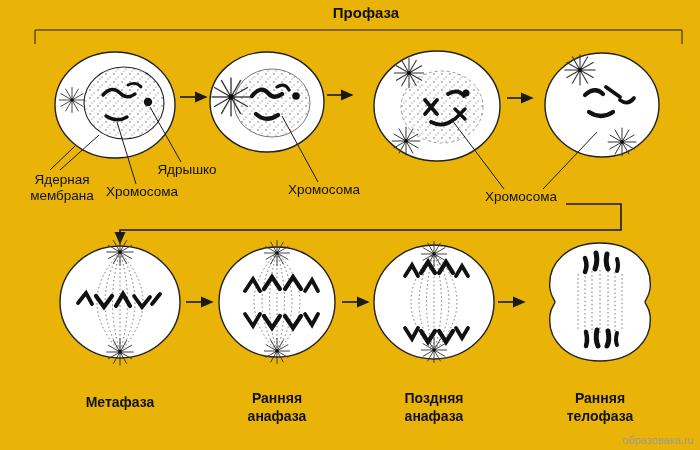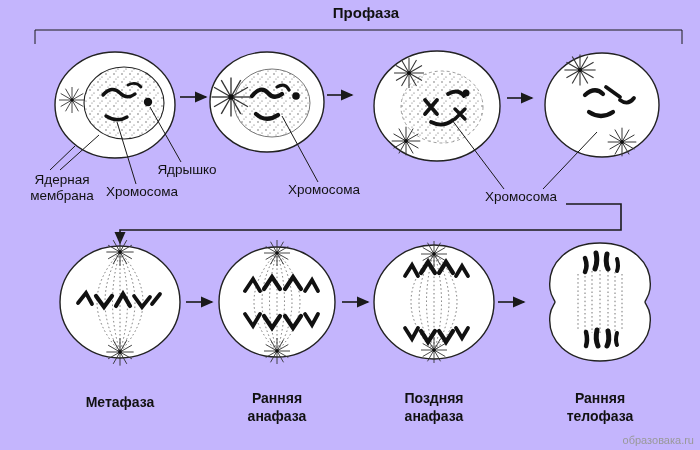--- a/index.html
+++ b/index.html
@@ -1,16 +1,16 @@
 <!DOCTYPE html>
 <html><head>
 <meta charset="utf-8">
 <style>
   html, body { margin: 0; padding: 0; background: #ffffff; }
-  .stage { width: 700px; height: 450px; position: relative; background: #c4b5fd; }
+  .stage { width: 700px; height: 450px; position: relative; background: #eab308; }
   svg { display: block; }
   .membrane { fill: #ffffff; stroke: #222222; stroke-width: 1.4; }
   .chrom { stroke: #111111; fill: none; stroke-linecap: round; }
   .leader { stroke: #1a1a1a; stroke-width: 1; fill: none; }
   .arrow { stroke: #1a1a1a; stroke-width: 1.6; fill: none; }
   .lbl  { font: 13.5px "Liberation Sans", sans-serif; fill: #111111; }
   .lbl2 { font: 700 14px "Liberation Sans", sans-serif; fill: #111111; }
   .title { font: 600 15px "Liberation Sans", sans-serif; fill: #111111; }
   .wm { font: 11px "Liberation Sans", sans-serif; fill: #999999; }
 </style>

